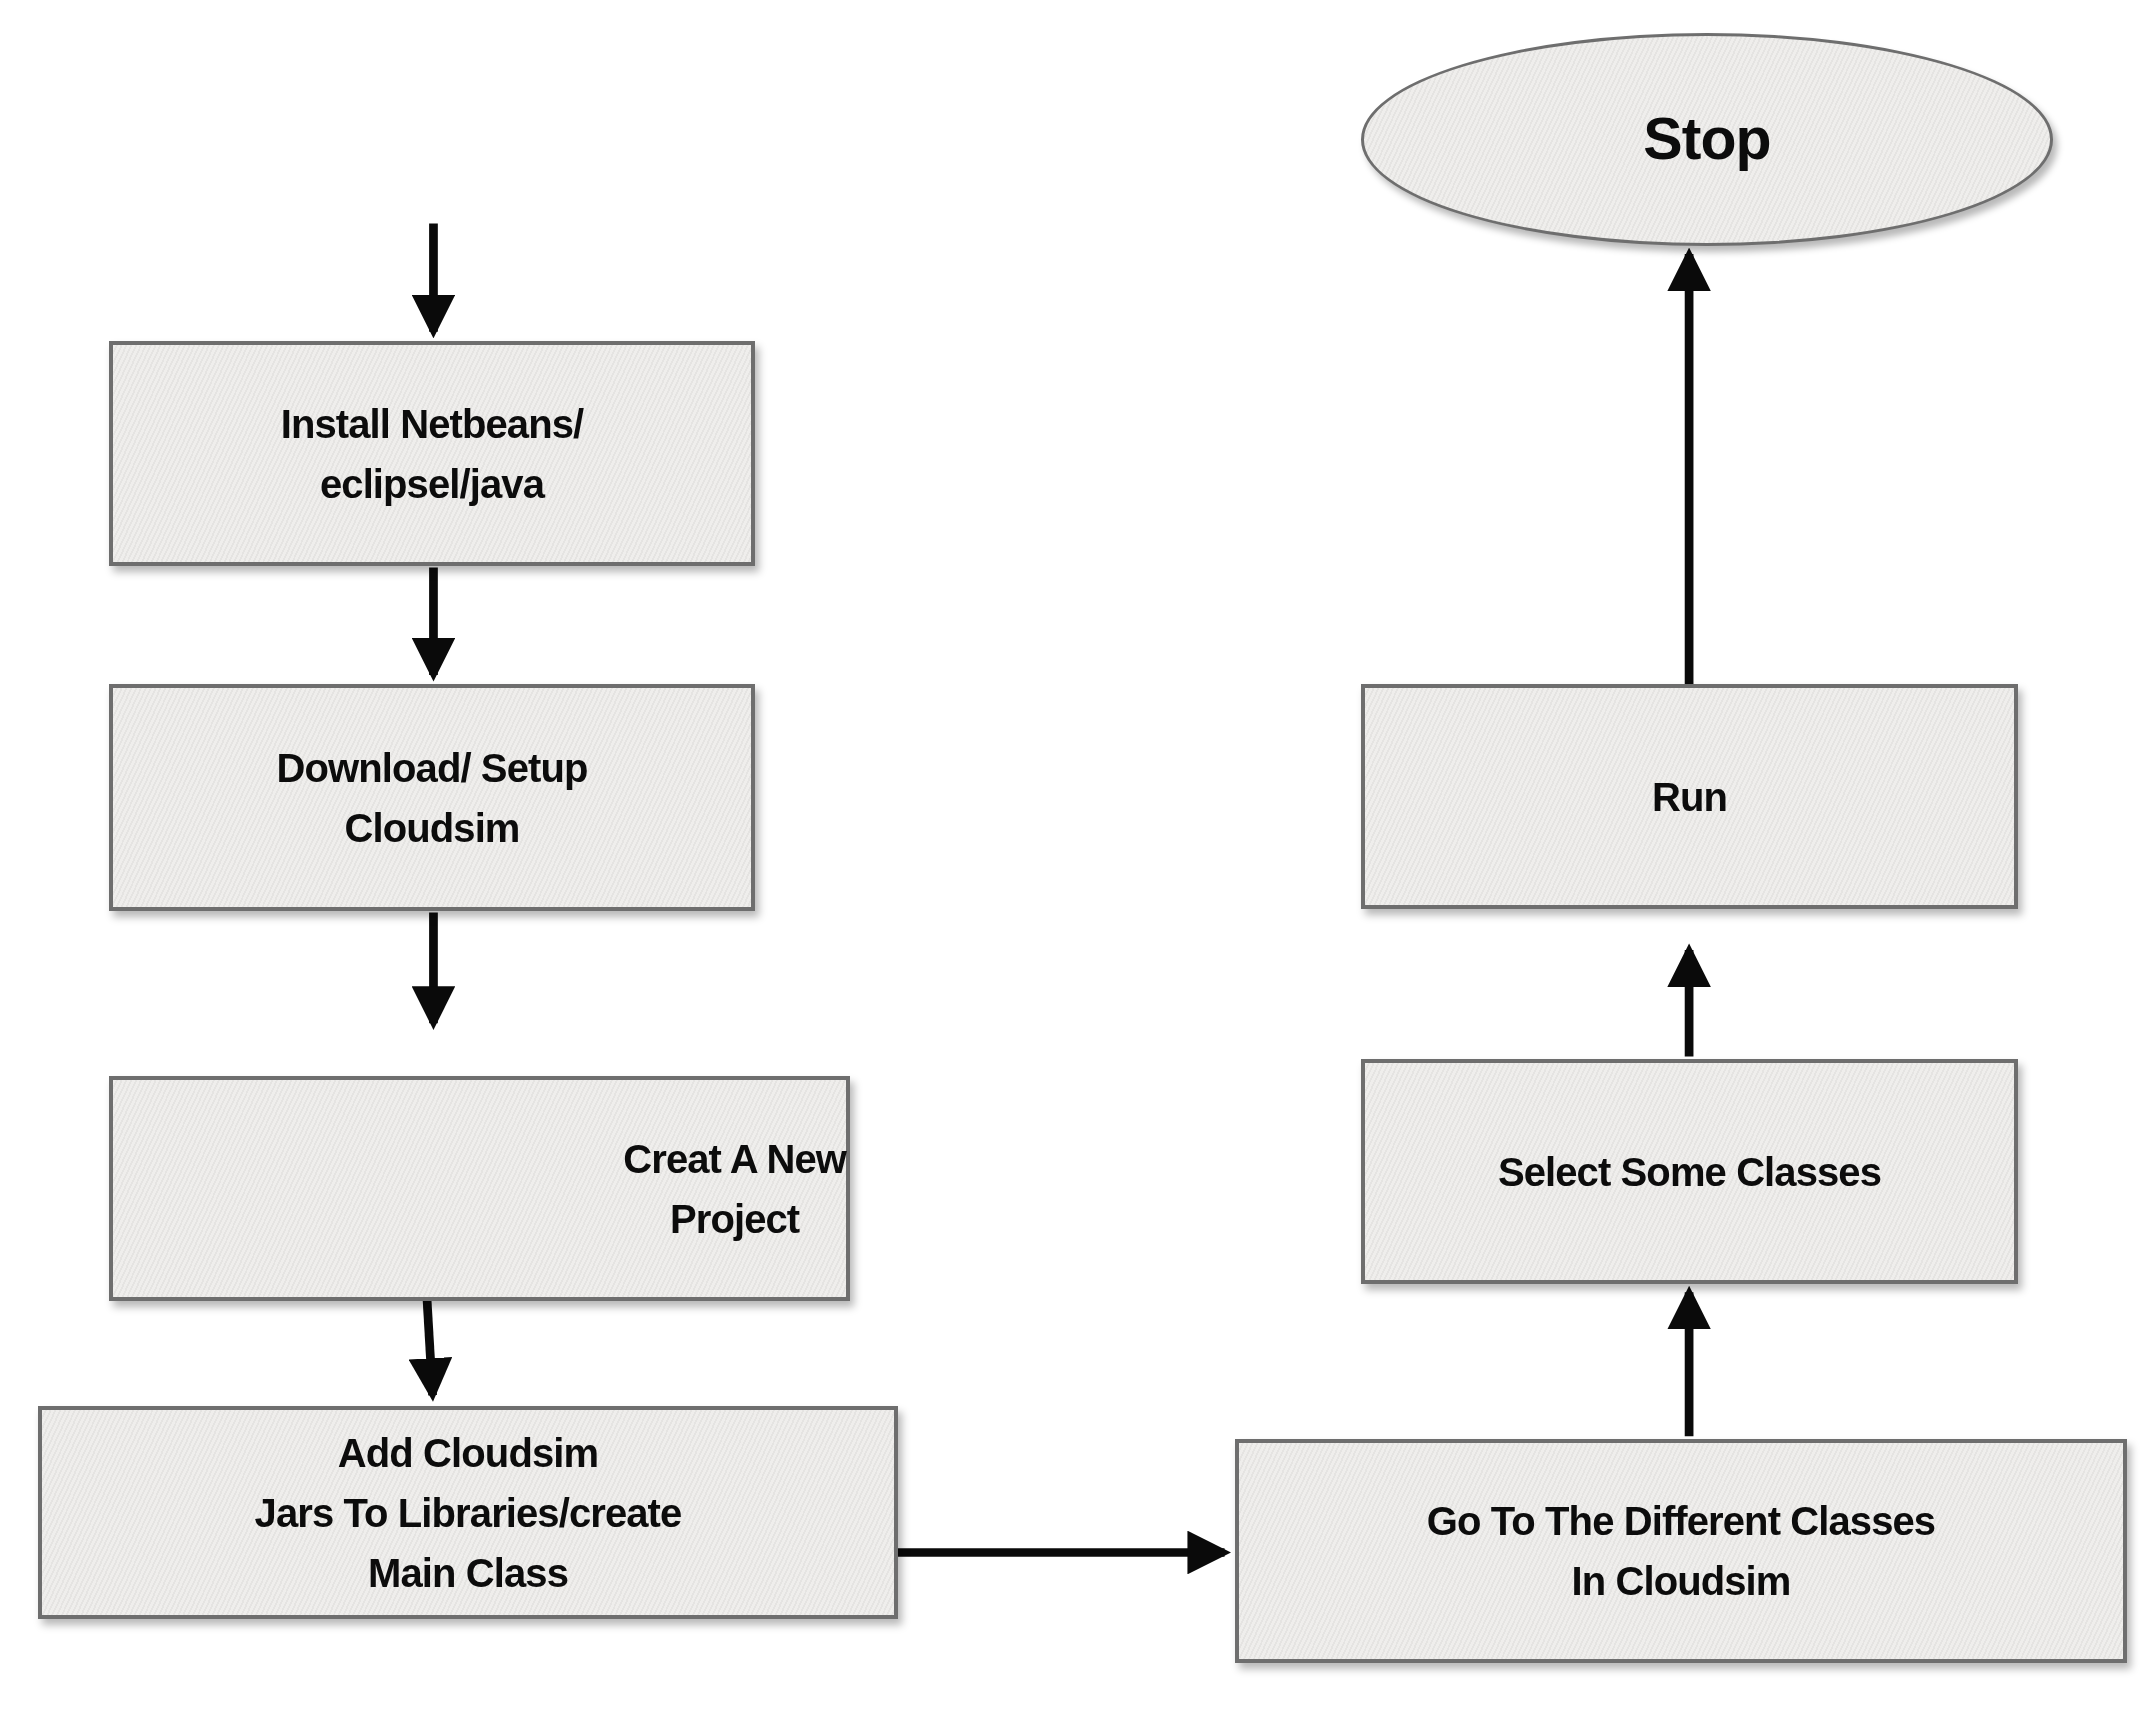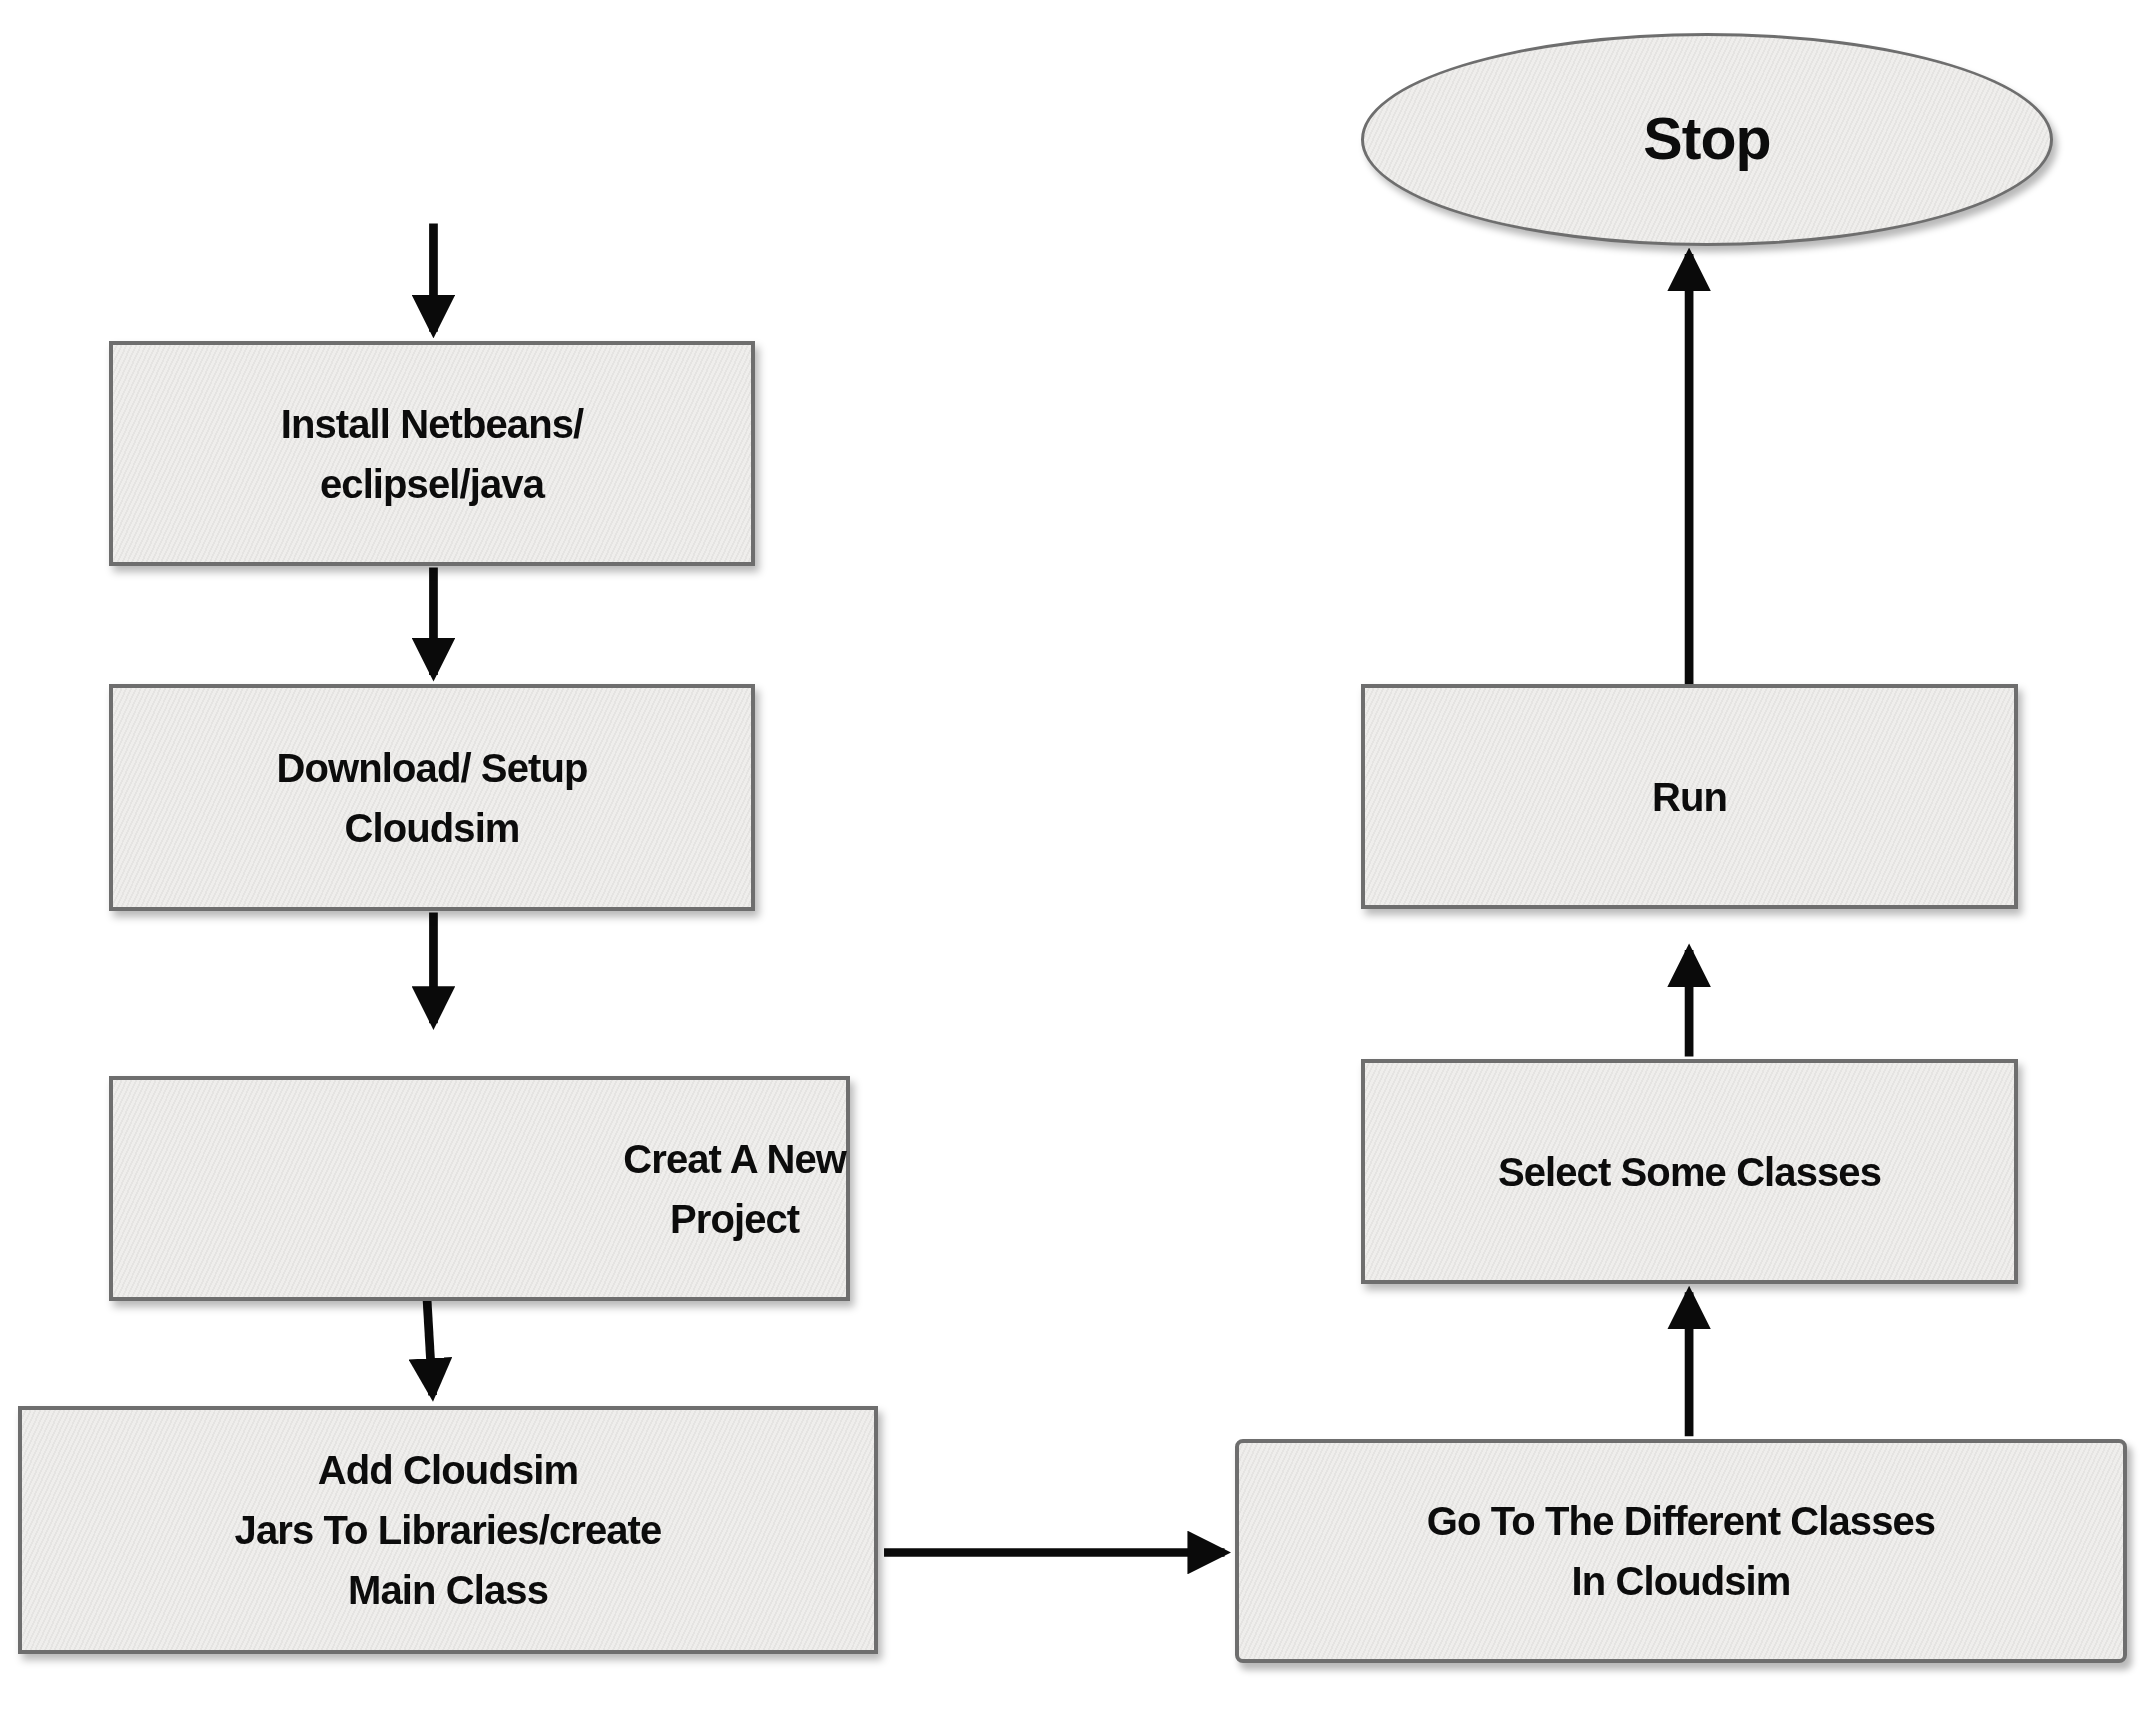--- a/index.html
+++ b/index.html
@@ -43,22 +43,22 @@
     letter-spacing:-0.9px;
   }
   .node.ellipse .node-label{
     font-size:59px;
   }
   
   #node-start   {left:103px;  top:10.5px;   width:660px;  height:213px;}
   #node-install {left:109px;  top:341px;  width:646px;  height:225px;}
   #node-download{left:109px;  top:684px;  width:646px;  height:227px;}
   #node-create  {left:109px;  top:1076px; width:741px;  height:225px;justify-content:flex-end;}
-  #node-addjars {left:18px;   top:1406px; width:860px;  height:248px;}
-  #node-goto    {left:1235px; top:1439px; width:892px; height:224px;border-radius:8px;}
+  #node-addjars {left:38px;   top:1406px; width:860px;  height:213px;}
+  #node-goto    {left:1235px; top:1439px; width:892px; height:224px;}
   #node-select  {left:1361px; top:1059px; width:657px;  height:225px;}
   #node-run     {left:1361px; top:684px;  width:657px;  height:225px;}
   #node-stop    {left:1361px; top:33px;   width:692px;  height:213px;align-items:center;}
 
   #edges{position:absolute;left:0;top:0;width:2154px;height:1735px;pointer-events:none;}
   .edge-line{stroke:var(--arrow);stroke-width:10;fill:none;}
   .arrowhead-shape{fill:var(--arrow);}
 </style>
 </head>
 <body>

